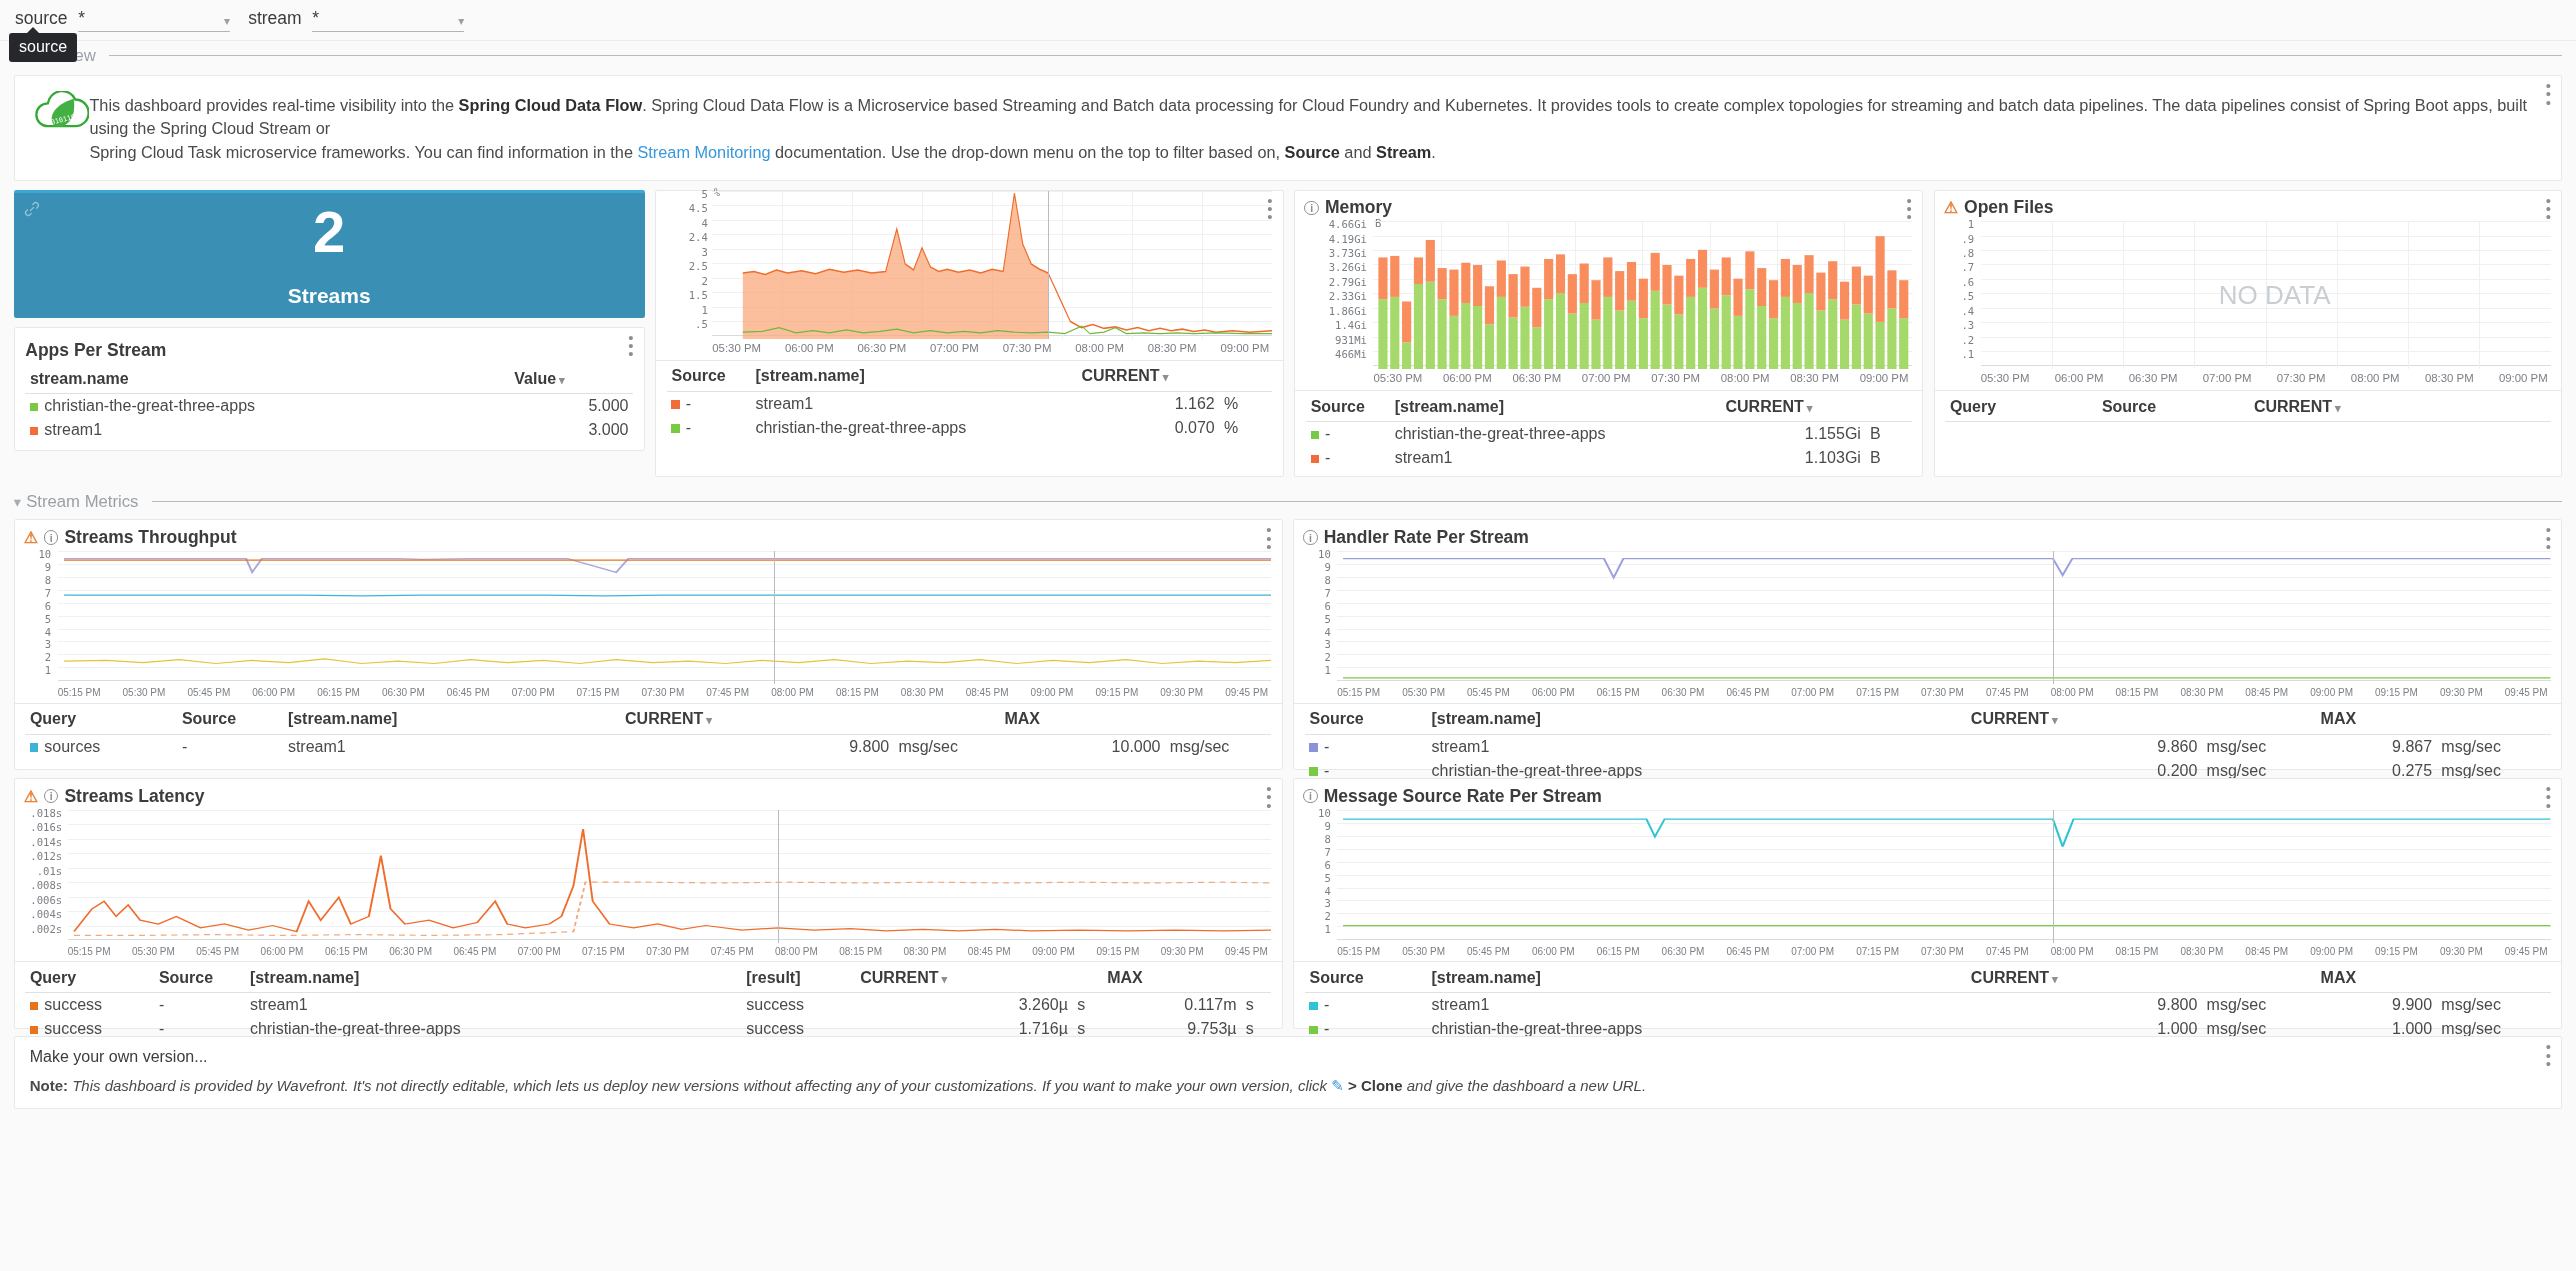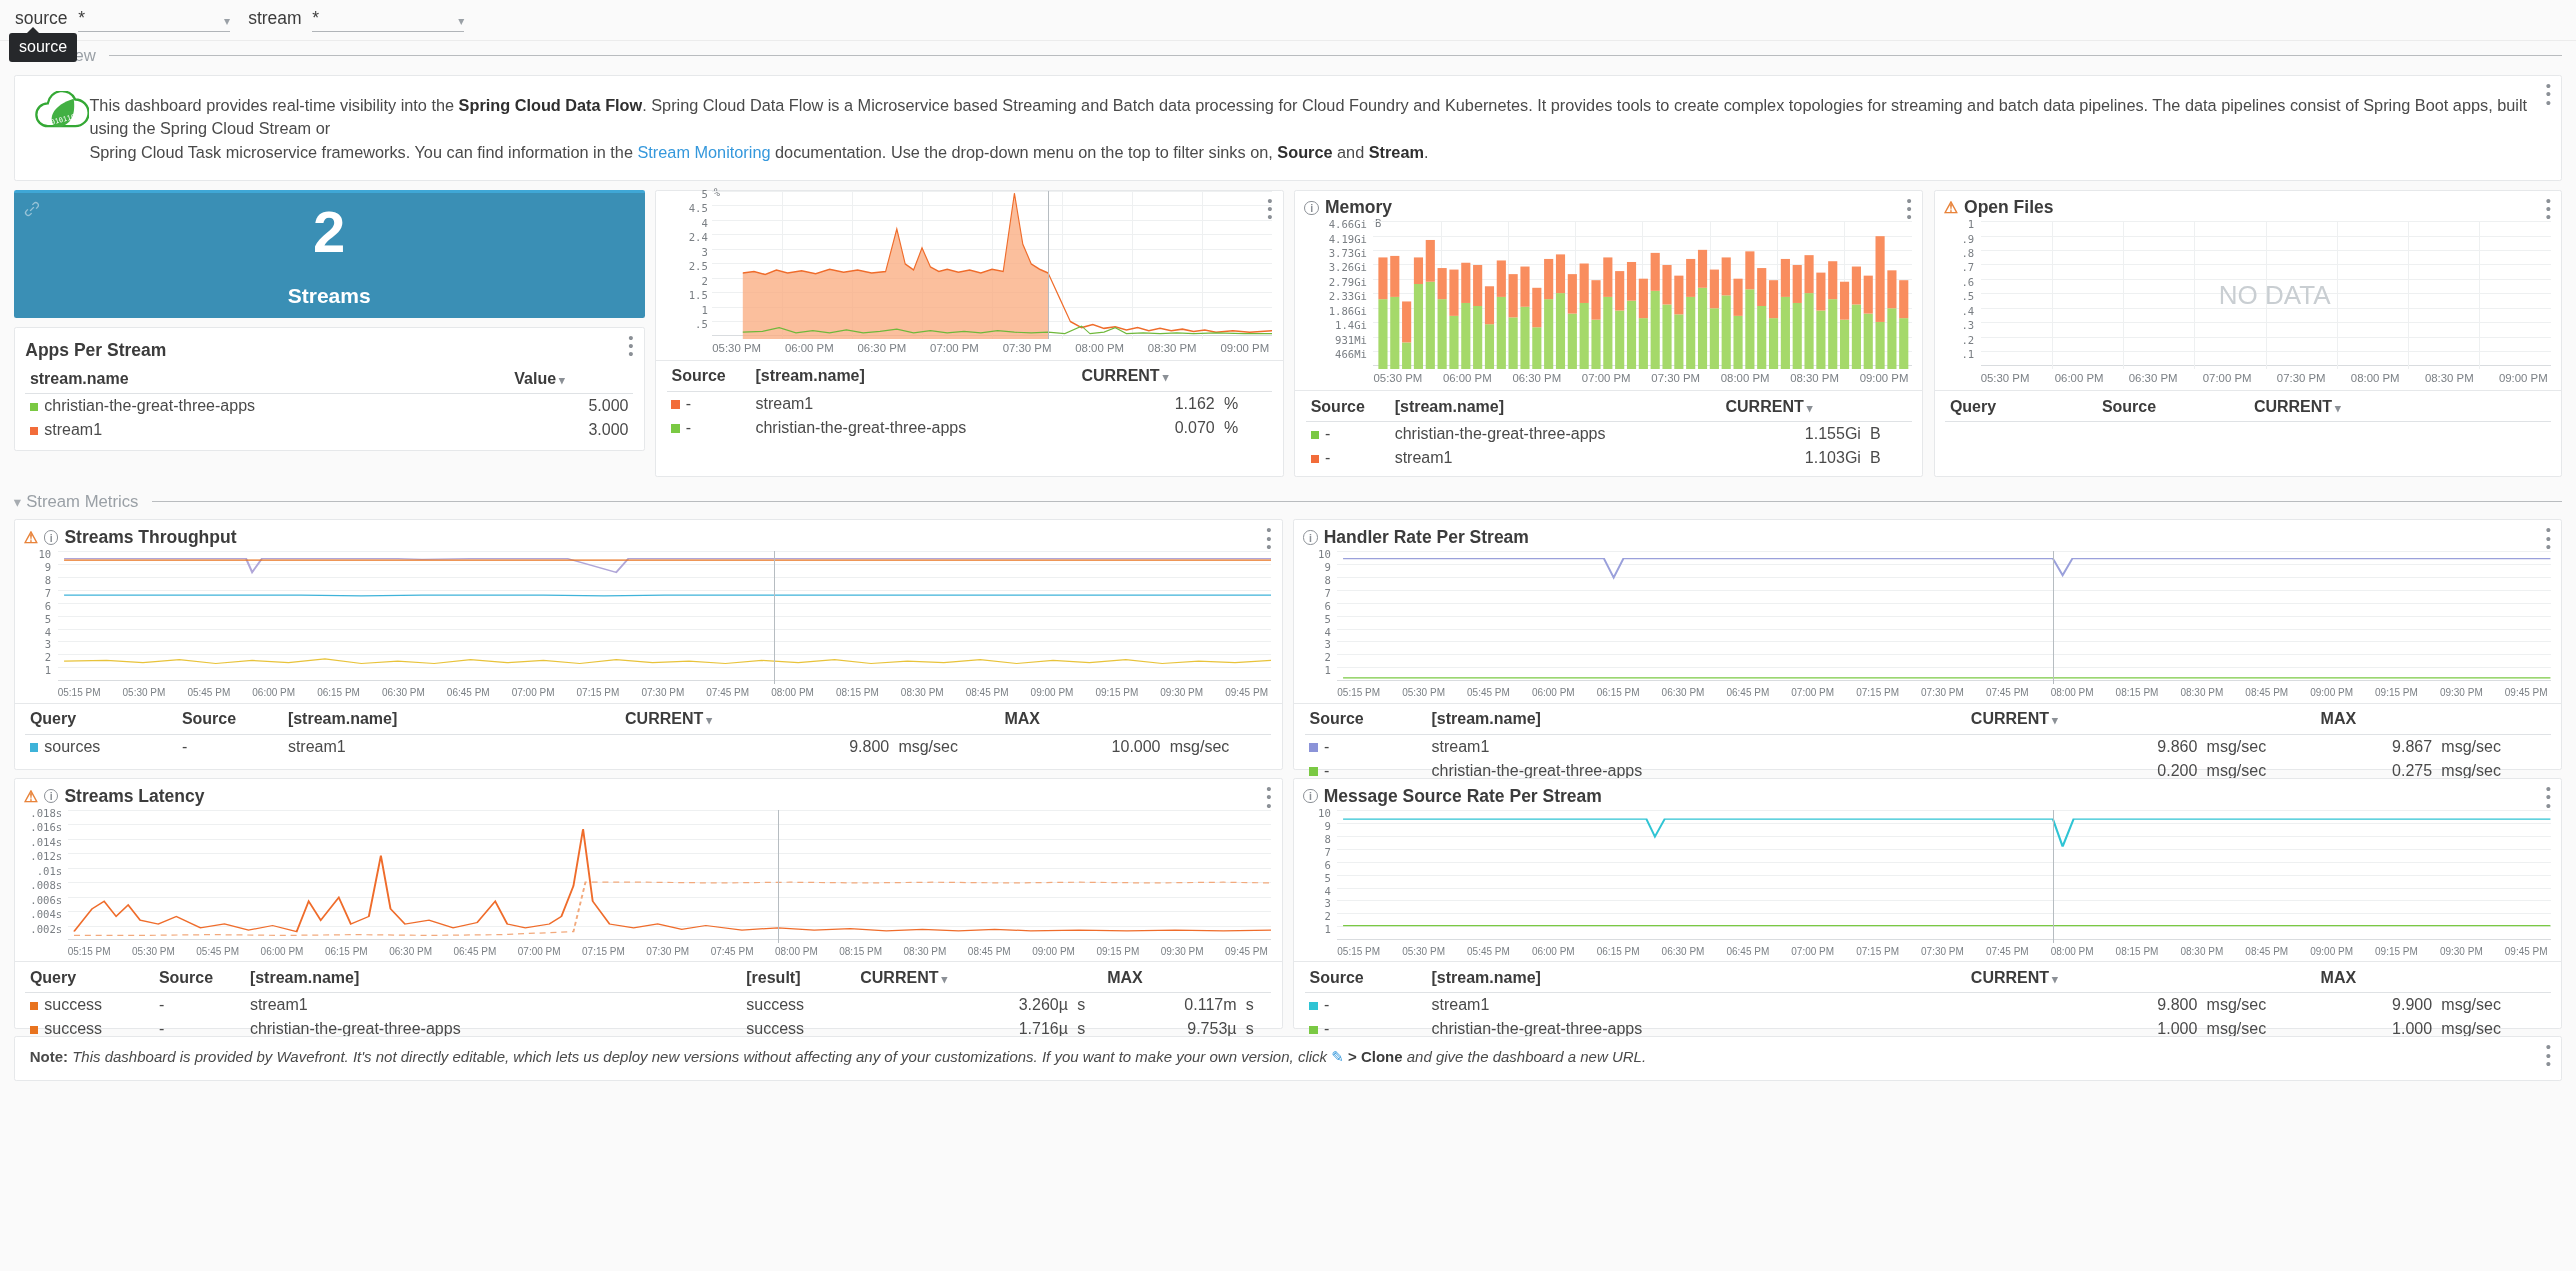--- a/index.html
+++ b/index.html
@@ -123,21 +123,21 @@
     </span>
   <span style="flex:0 0 58px;">
     <svg width="58" height="46" viewBox="0 0 76 60" style="font-size:22px">
       <path d="M22 46 a15 15 0 0 1 0-30 a19 19 0 0 1 36-5 a14 14 0 0 1 0 35 z" fill="none" stroke="#34a835" stroke-width="3"></path>
       <path d="M30 46 C22 34 30 18 56 10 C58 26 56 42 38 47 z" fill="#42b043"></path>
       <text x="27" y="44" font-size="9" fill="#ffffff" font-family="DejaVu Sans Mono, monospace" transform="rotate(-14 27 44)">010110</text>
     </svg>
   </span>
   <div class="bannertext">
     <span>This dashboard provides real-time visibility into the </span><b>Spring Cloud Data Flow</b><span>. Spring Cloud Data Flow is a Microservice based Streaming and Batch data processing for Cloud Foundry and Kubernetes. It provides tools to create complex topologies for streaming and batch data pipelines. The data pipelines consist of Spring Boot apps, built using the Spring Cloud Stream or</span><br>
-    <span>Spring Cloud Task microservice frameworks. You can find information in the </span><a href="#">Stream Monitoring</a><span> documentation. Use the drop-down menu on the top to filter sinks on, </span><b>Source</b><span> and </span><b>Stream</b><span>.</span>
+    <span>Spring Cloud Task microservice frameworks. You can find information in the </span><a href="#">Stream Monitoring</a><span> documentation. Use the drop-down menu on the top to filter based on, </span><b>Source</b><span> and </span><b>Stream</b><span>.</span>
   </div>
 </div>
 
 <div class="row" style="margin-top:9px; align-items:flex-start;">
 
   <div style="flex:0 0 631px; display:flex; flex-direction:column; gap:9px;">
     <div class="statcard">
       <span class="linkicon">
         <svg width="18" height="18" viewBox="0 0 24 24" fill="none" stroke="#e4eef3" stroke-width="1.8">
           <path d="M9.5 14.5 L14.5 9.5"></path>
@@ -913,17 +913,18 @@
     </div>
   </div>
 </div>
 
 <div class="card footer">
   <span class="kebab">
       <span>•</span>
       <span>•</span>
       <span>•</span>
     </span>
+  <div class="fline1">Make your own version...</div>
   <div class="fline2">
     <b>Note:</b><span> This dashboard is provided by Wavefront. It's not directly editable, which lets us deploy new versions without affecting any of your customizations. If you want to make your own version, click </span><span class="pen">✎</span> <span class="clone">&gt; Clone</span><span> and give the dashboard a new URL.</span>
   </div>
 </div>
 
 
 </body></html>

